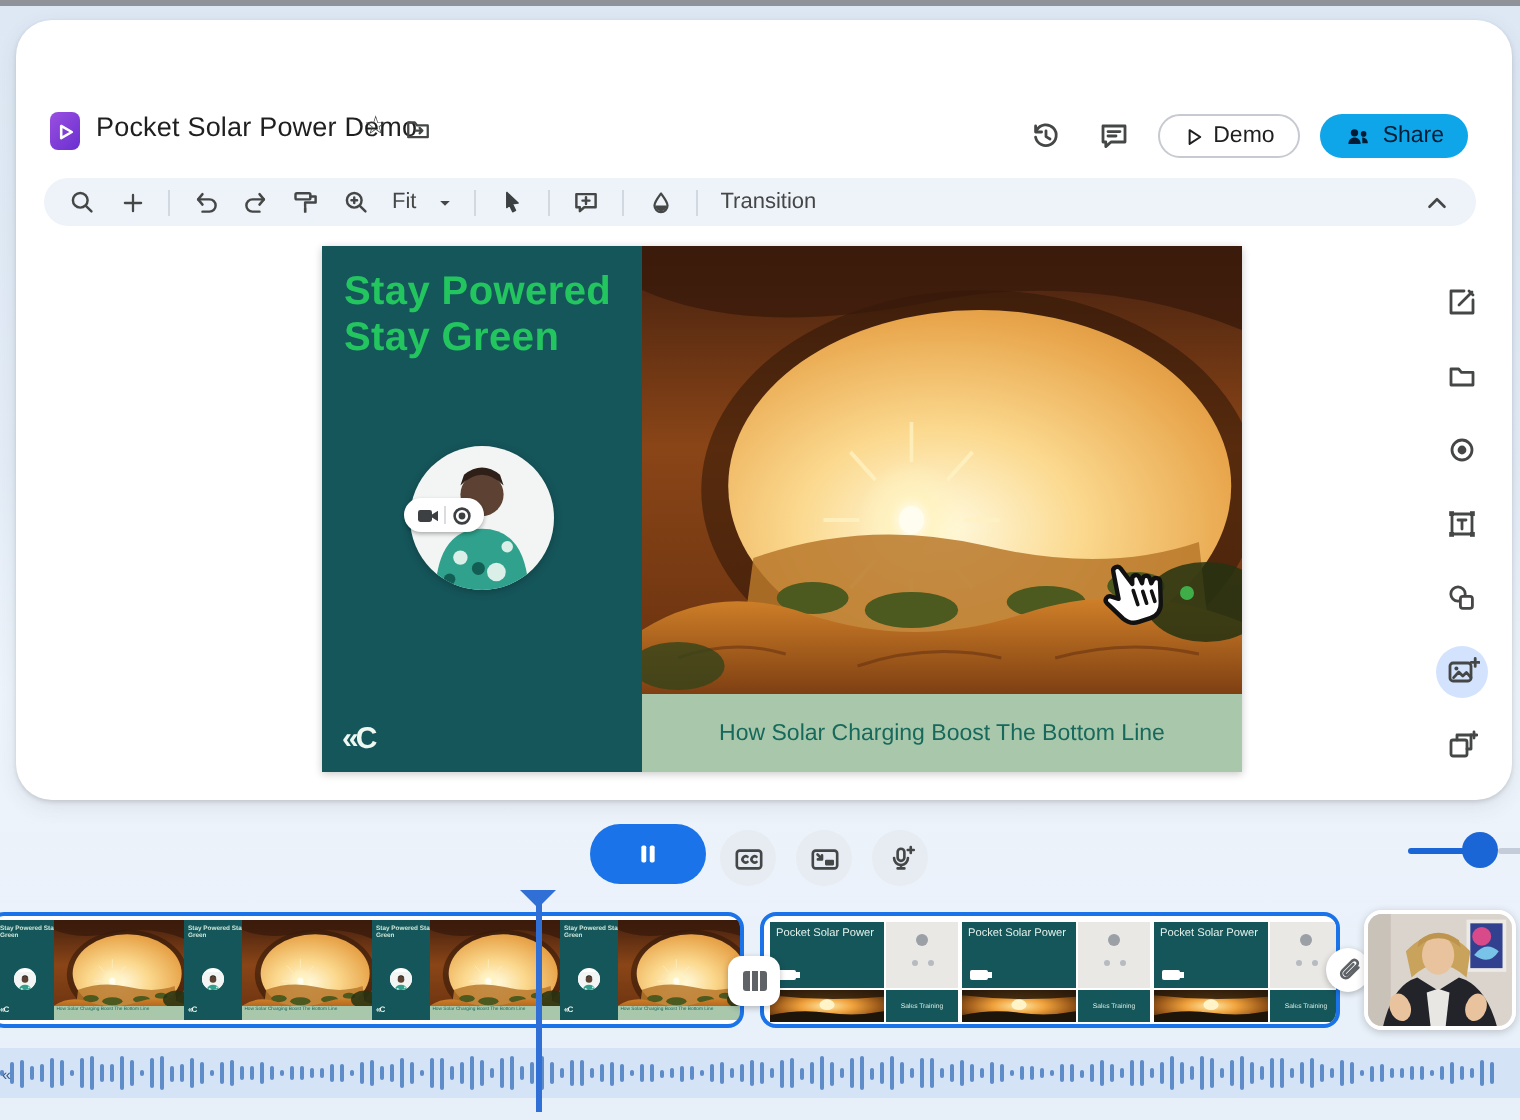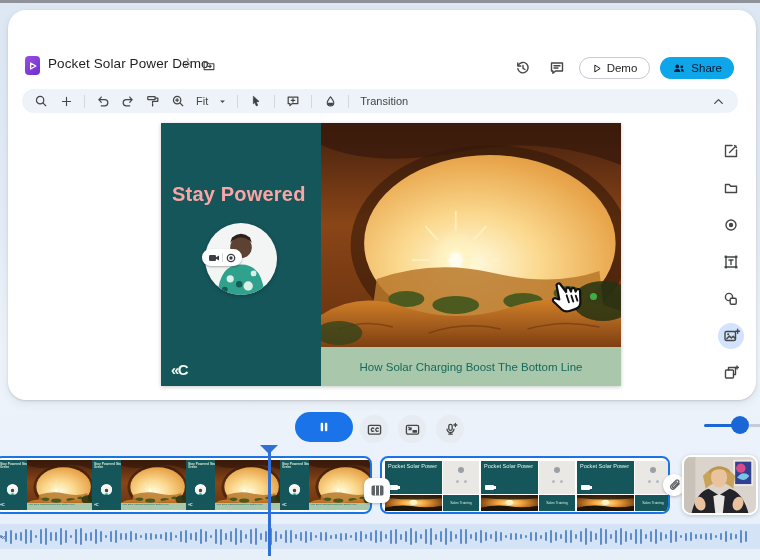--- a/index.html
+++ b/index.html
@@ -41,21 +41,21 @@
   .tb-text{ font-size:11px; color:#444746; padding:0 2px; }
   .tb-collapse{ position:absolute; right:12px; top:5px; width:15px; height:15px; }
 
   .ic{ stroke:#444746; fill:none; stroke-width:1.4; stroke-linecap:round; stroke-linejoin:round; }
 
   
   .slide{ position:absolute; left:153px; top:113px; width:460px; height:263px;
     box-shadow:0 1px 4px rgba(0,0,0,.22); display:flex; }
   .slide-left{ width:160px; height:100%; position:relative; }
   .slide-heading{ position:absolute; left:11px; top:12px; font-size:20px; line-height:23px;
-    font-weight:700; color:#fca5a5; letter-spacing:.2px;margin-top:48px; }
+    font-weight:700; color:#22c55e; letter-spacing:.2px; }
   .slide-logo{ position:absolute; left:10px; bottom:8px; font-size:15px; font-weight:800;
     color:#eef7f0; letter-spacing:-1.5px; }
   .presenter{ position:absolute; left:44px; top:100px; width:72px; height:72px; border-radius:50%;
     overflow:hidden; box-shadow:0 1px 4px rgba(0,0,0,.25); }
   .presenter-pill{ position:absolute; left:41px; top:126px; width:40px; height:17px; background:#fff;
     border-radius:9px; box-shadow:0 1px 2px rgba(0,0,0,.3); display:flex; align-items:center; justify-content:center; gap:2px; }
   .presenter-pill .vline{ width:1px; height:9px; background:#dadce0; }
   .slide-right{ width:300px; height:100%; display:flex; flex-direction:column; }
   .slide-img{ width:300px; height:224px; }
   .slide-caption{ width:300px; height:39px; display:flex; align-items:center; justify-content:center;
@@ -346,20 +346,21 @@
     <span class="tb-text">Transition</span>
     <svg class="tb-collapse ic" viewBox="0 0 16 16">
         <path d="M4 10 L8 6 L12 10"></path>
       </svg>
   </div>
 
   <div class="slide">
     <div class="slide-left" style="background:#15565b">
       <div class="slide-heading">
         <div>Stay Powered</div>
+        <div>Stay Green</div>
       </div>
       <div class="presenter">
         <svg viewBox="0 0 40 40" width="100%" height="100%">
             <use href="#presenterArt"></use>
           </svg>
       </div>
       <div class="presenter-pill">
         <svg width="12" height="12" viewBox="0 0 12 12">
             <rect x="1" y="3" width="7" height="6" rx="1.2" fill="#3c4043"></rect>
             <path d="M8 5.2 L11 3.4 V8.6 L8 6.8 Z" fill="#3c4043"></path>

